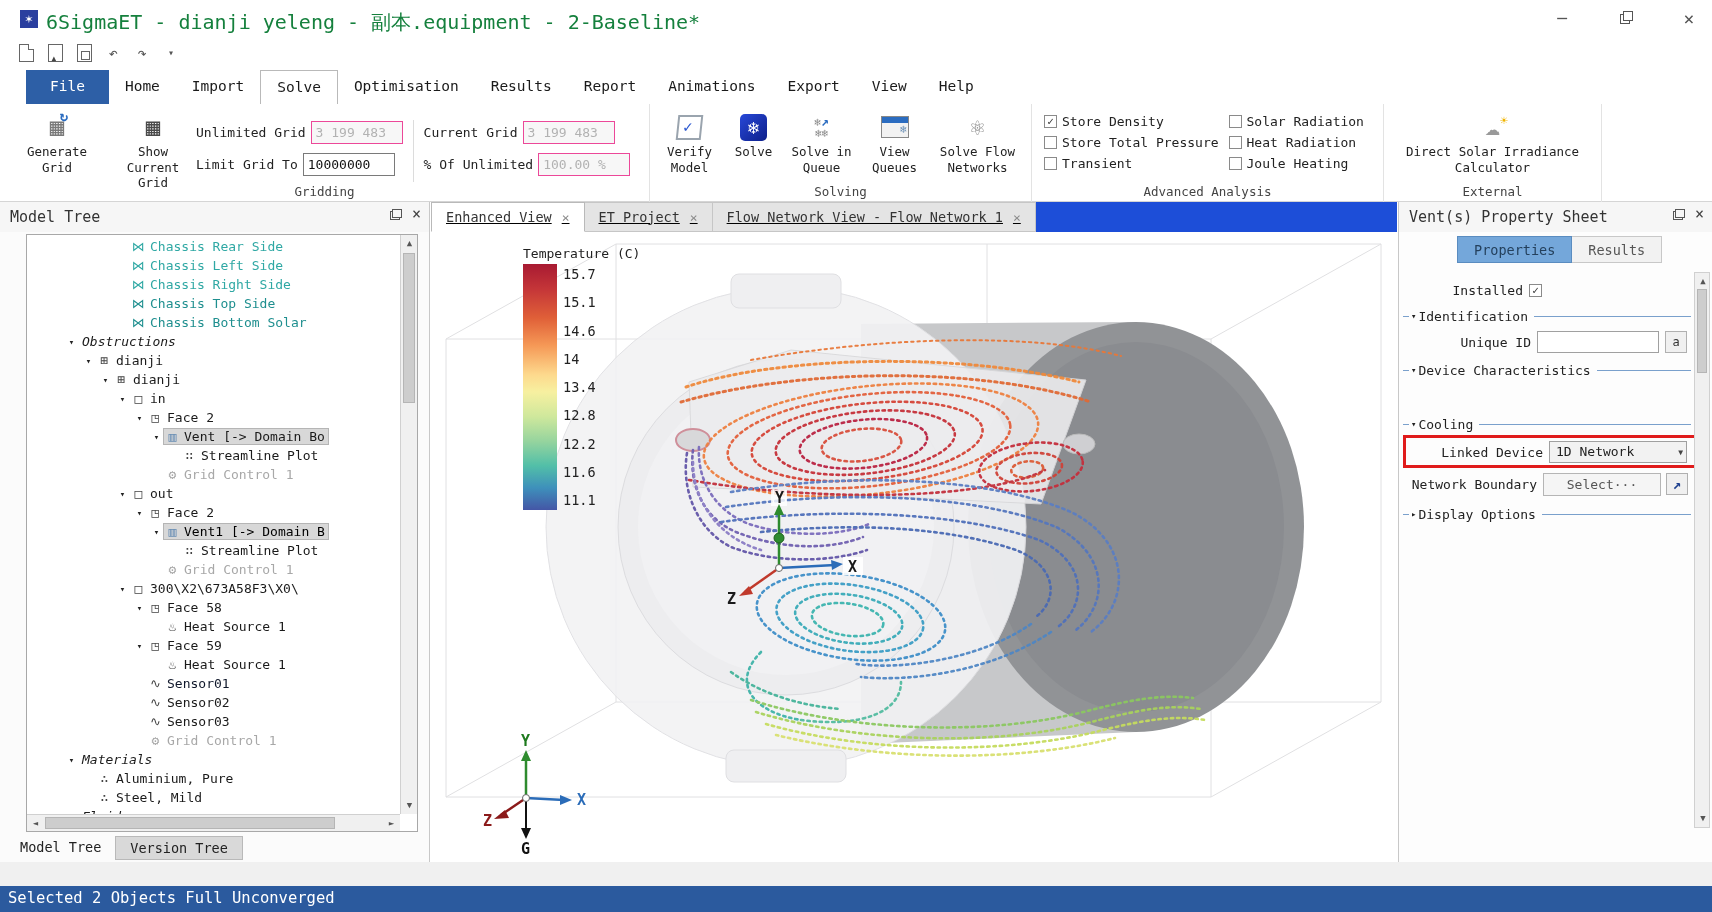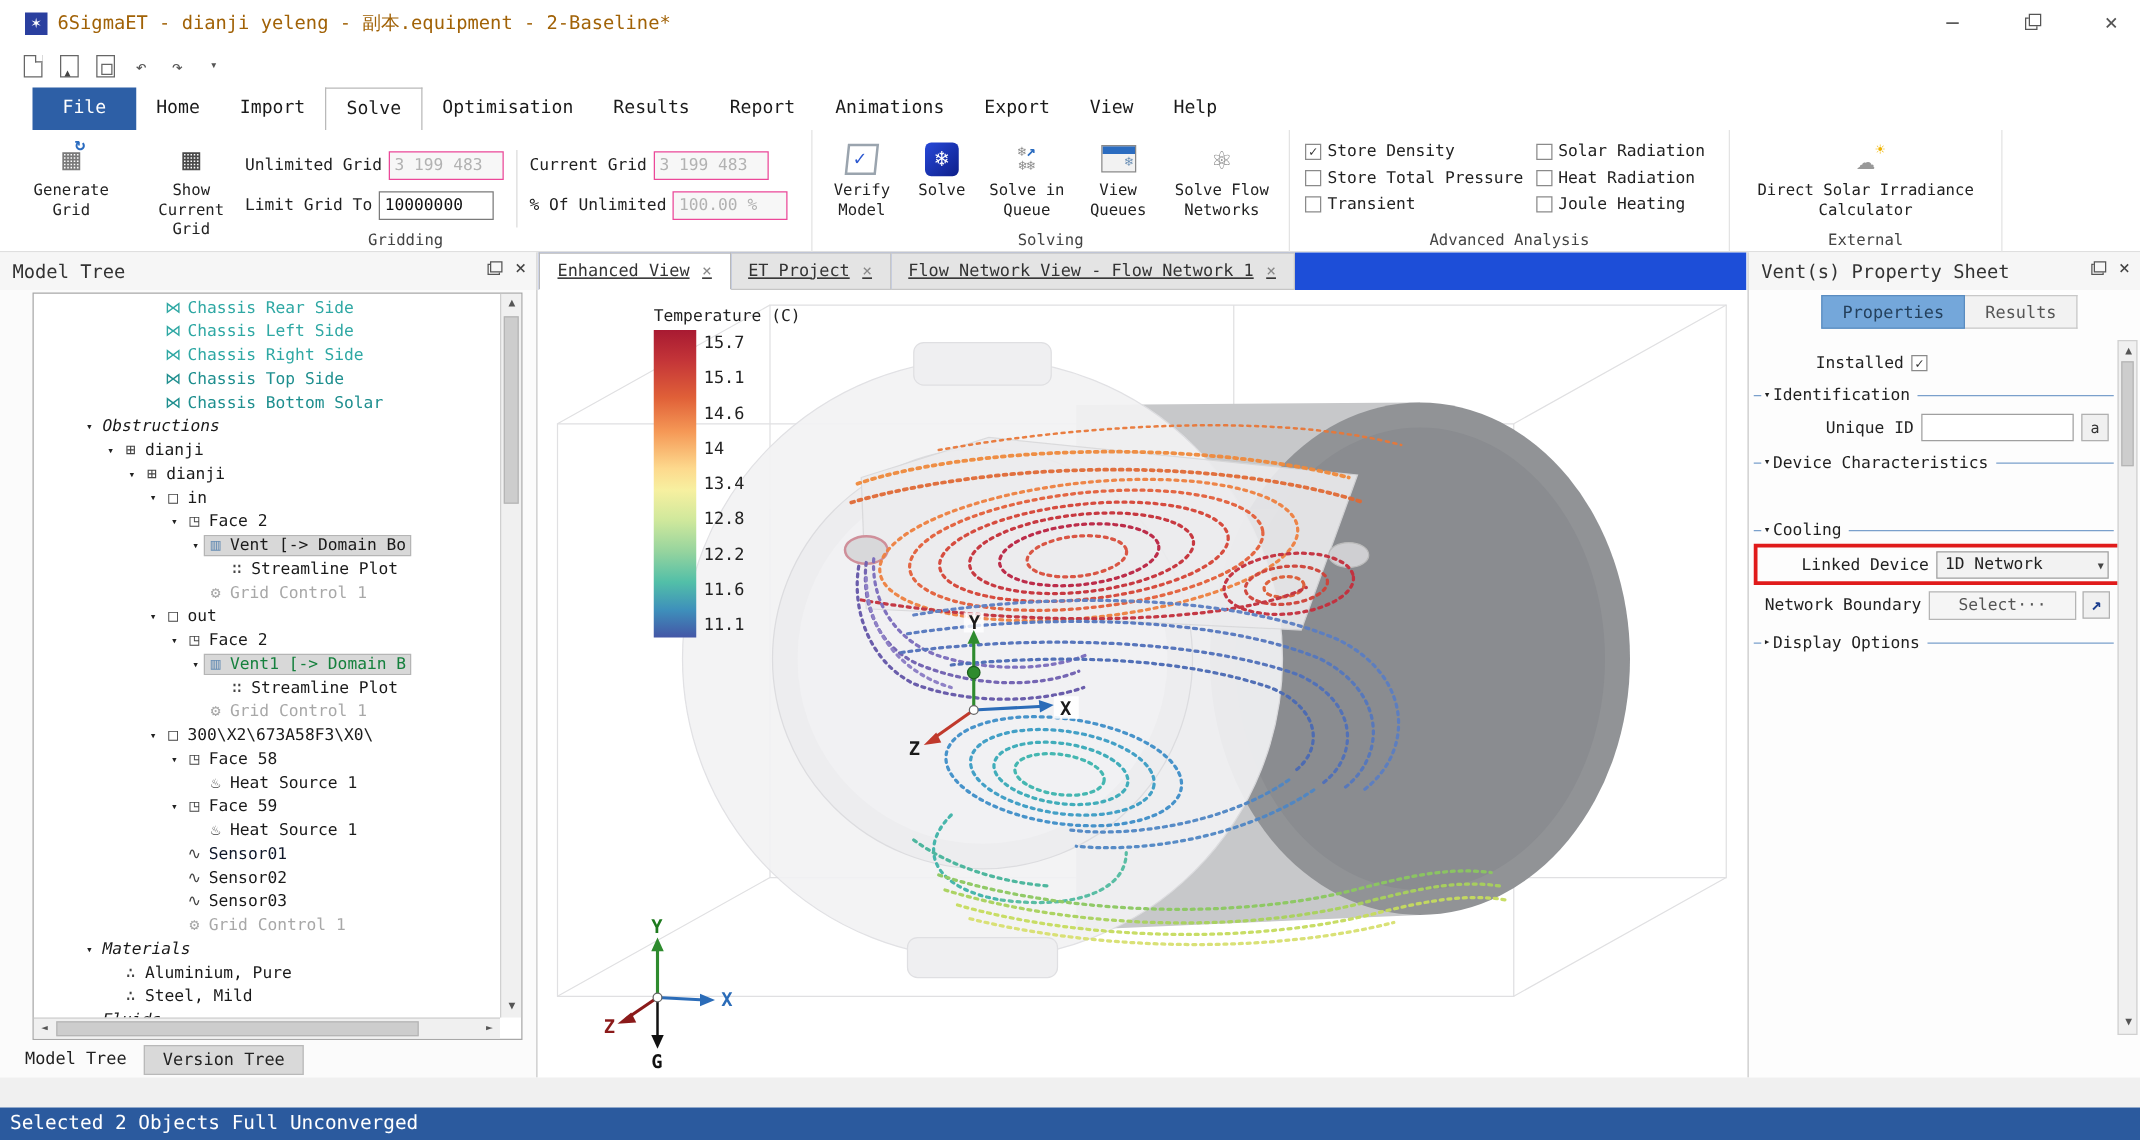--- a/index.html
+++ b/index.html
@@ -4,21 +4,21 @@
 <style>
   * { box-sizing: border-box; margin: 0; padding: 0; }
   html,body { width:1712px; height:912px; overflow:hidden; background:#fff;
     font-family:"Liberation Sans", sans-serif; }
   .mono { font-family:"DejaVu Sans Mono","DejaVu Sans",monospace; }
 
   
   #titlebar { position:absolute; left:0; top:0; width:1712px; height:36px; background:#fff; }
   #app-logo { position:absolute; left:20px; top:10px; width:18px; height:18px; background:#2a3f9f;
     color:#fff; font-size:13px; text-align:center; line-height:18px; }
-  #win-title { position:absolute; left:46px; top:9px; font-size:15px; color:#a16207; }
+  #win-title { position:absolute; left:46px; top:9px; font-size:20px; color:#15803d; }
   .winbtn { position:absolute; top:6px; width:34px; height:26px; text-align:center; line-height:26px;
     color:#555; font-size:16px; }
   #btn-min { left:1545px; }
   #btn-restore { left:1608px; }
   #btn-restore .sq1 { position:absolute; left:12px; top:8px; width:10px; height:10px; border:1.5px solid #555; background:#fff;}
   #btn-restore .sq2 { position:absolute; left:15px; top:5px; width:10px; height:10px; border:1.5px solid #555; background:#fff;}
   #btn-close { left:1672px; font-size:18px; }
 
   
   #qat { position:absolute; left:16px; top:38px; height:30px; display:flex; align-items:center; gap:9px; }
@@ -414,21 +414,21 @@
         </div>
         <div class="trow" style="padding-left: 105px;">
           <span class="arr">▾</span>
           <span class="ticon" style="color: rgb(68, 68, 68);">◳</span>
           <span class="tlabel" style="color: rgb(26, 26, 26);">Face 2</span>
         </div>
         <div class="trow" style="padding-left: 122px;">
           <span class="arr">▾</span>
           <span class="selbox">
             <span class="ticon" style="color: rgb(106, 143, 181);">▥</span>
-            <span class="tlabel" style="color: #15803d;">Vent1 [-&gt; Domain B</span>
+            <span class="tlabel" style="color: #000000;">Vent1 [-&gt; Domain B</span>
           </span>
         </div>
         <div class="trow" style="padding-left: 139px;">
           <span class="arr"></span>
           <span class="ticon" style="color: rgb(68, 68, 68);">∷</span>
           <span class="tlabel" style="color: rgb(26, 26, 26);">Streamline Plot</span>
         </div>
         <div class="trow" style="padding-left: 122px;">
           <span class="arr"></span>
           <span class="ticon" style="color: rgb(168, 168, 168);">⚙</span>

